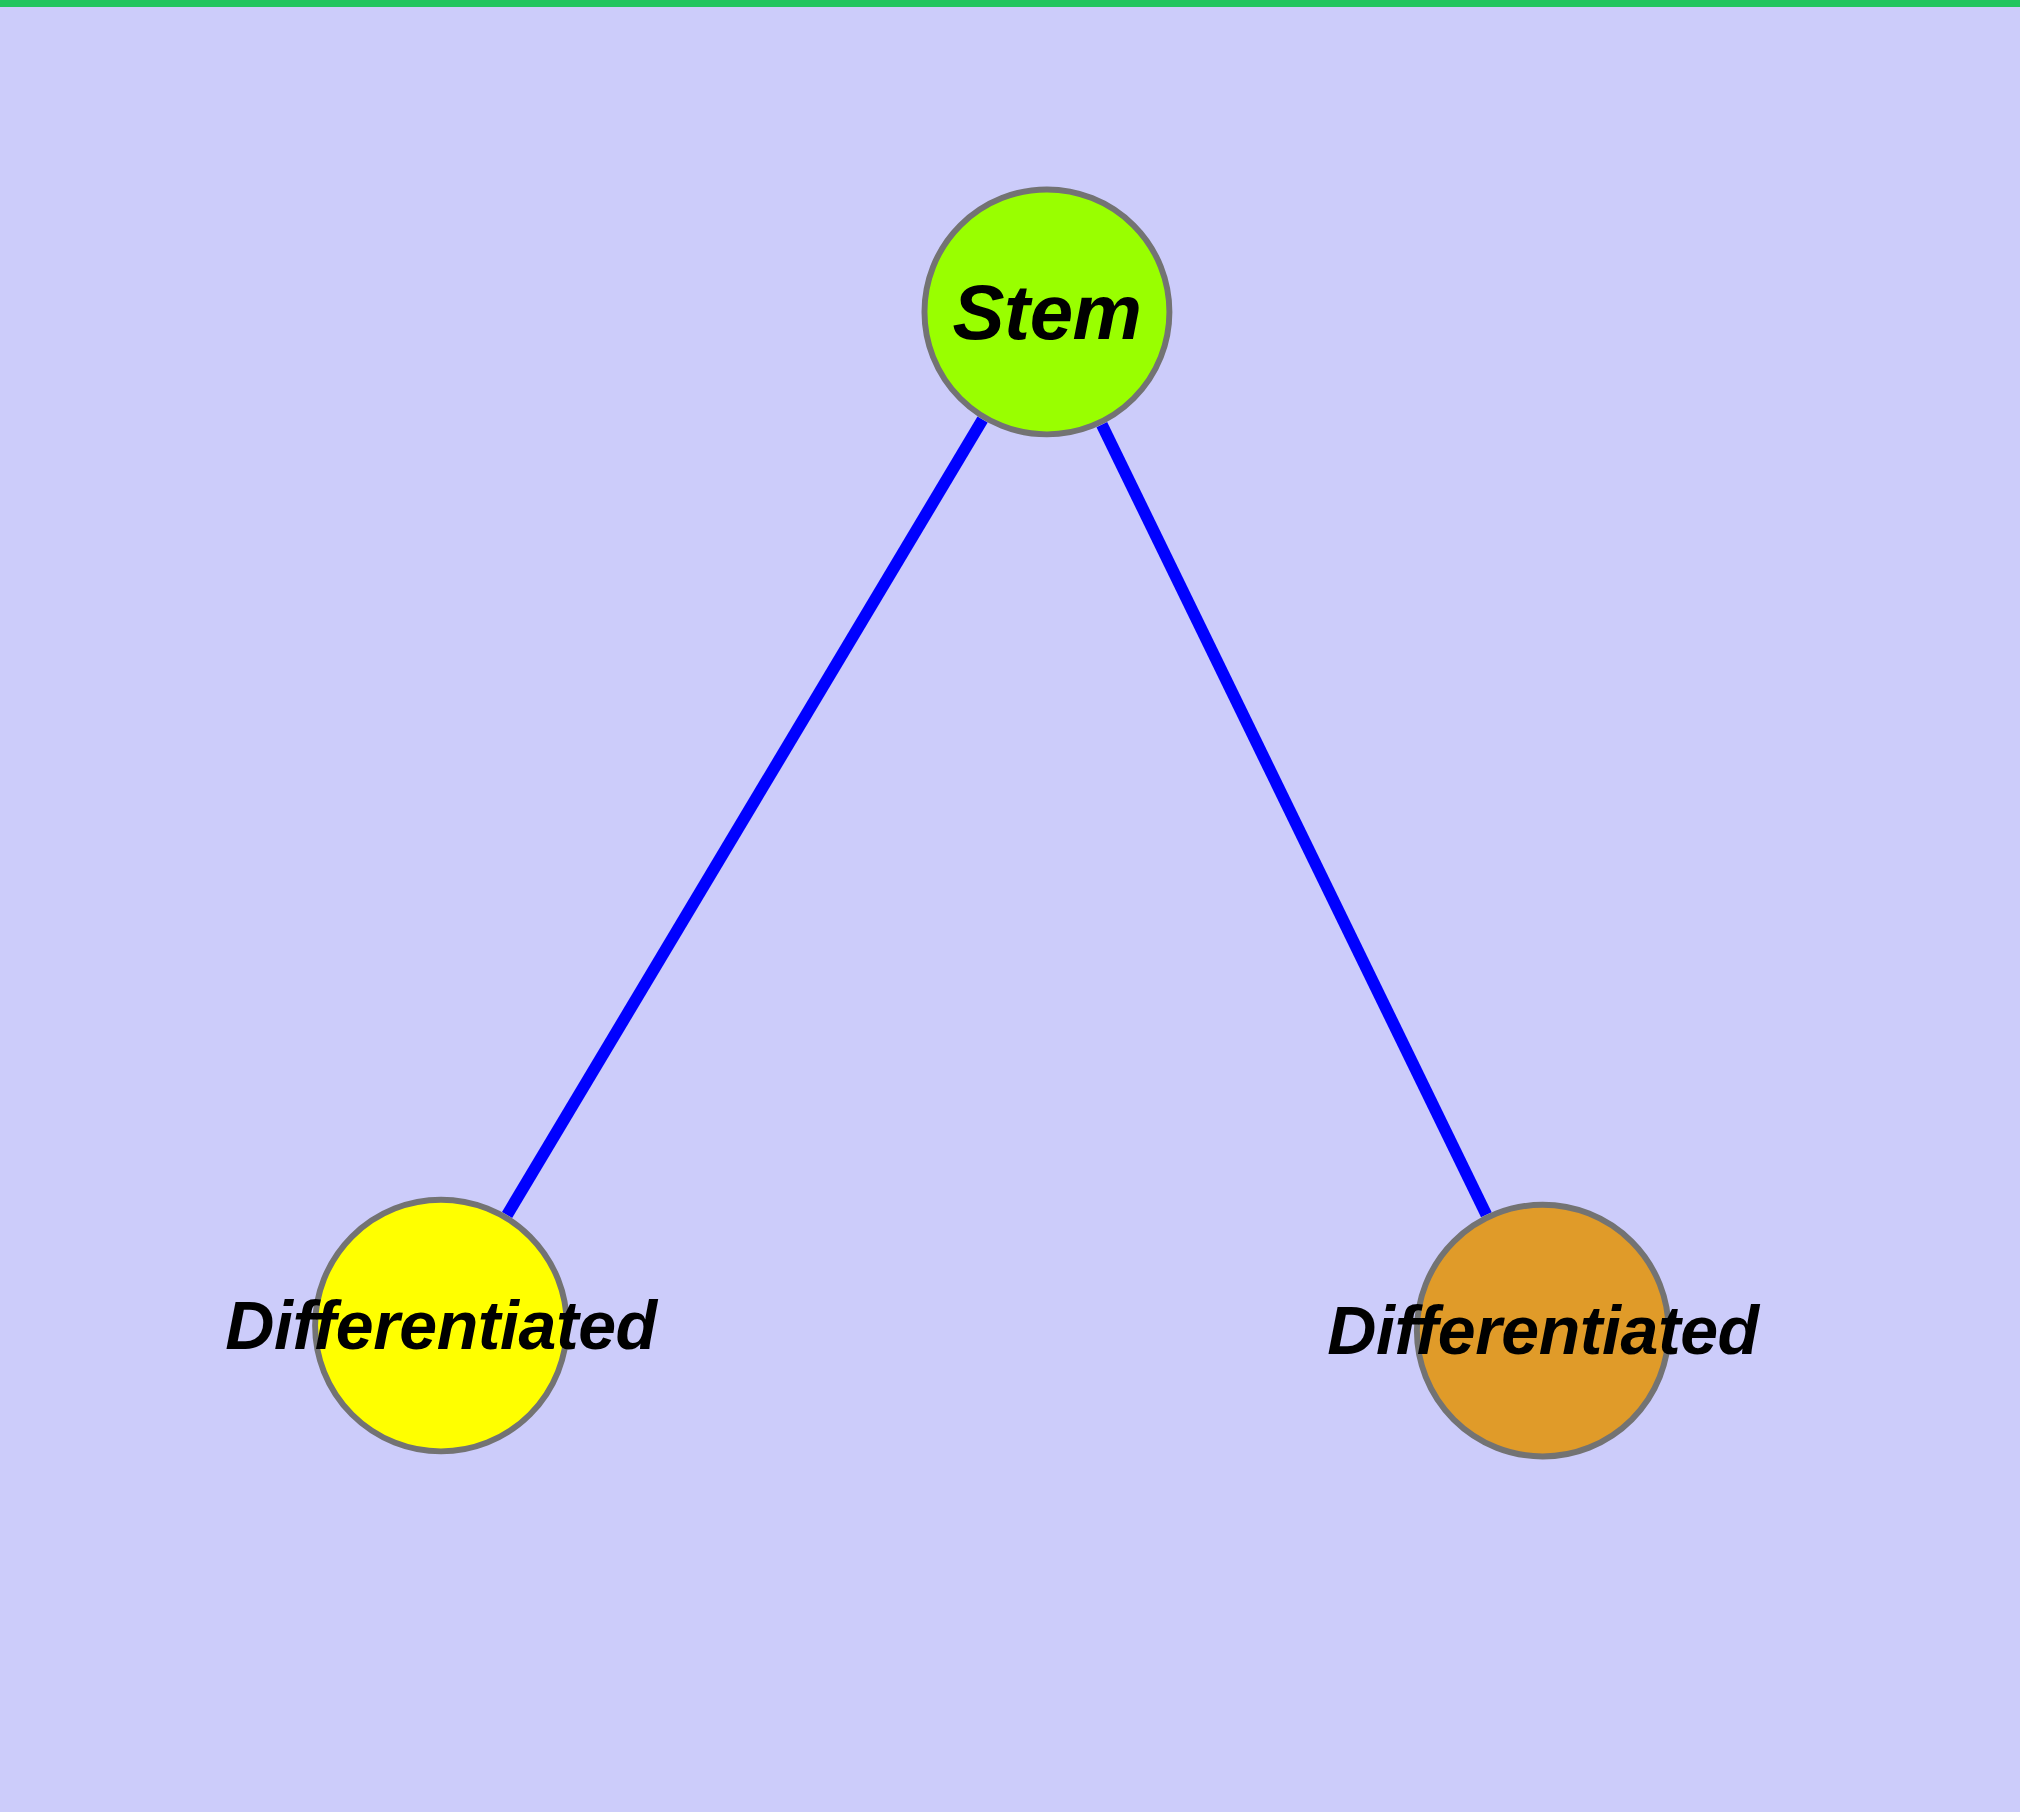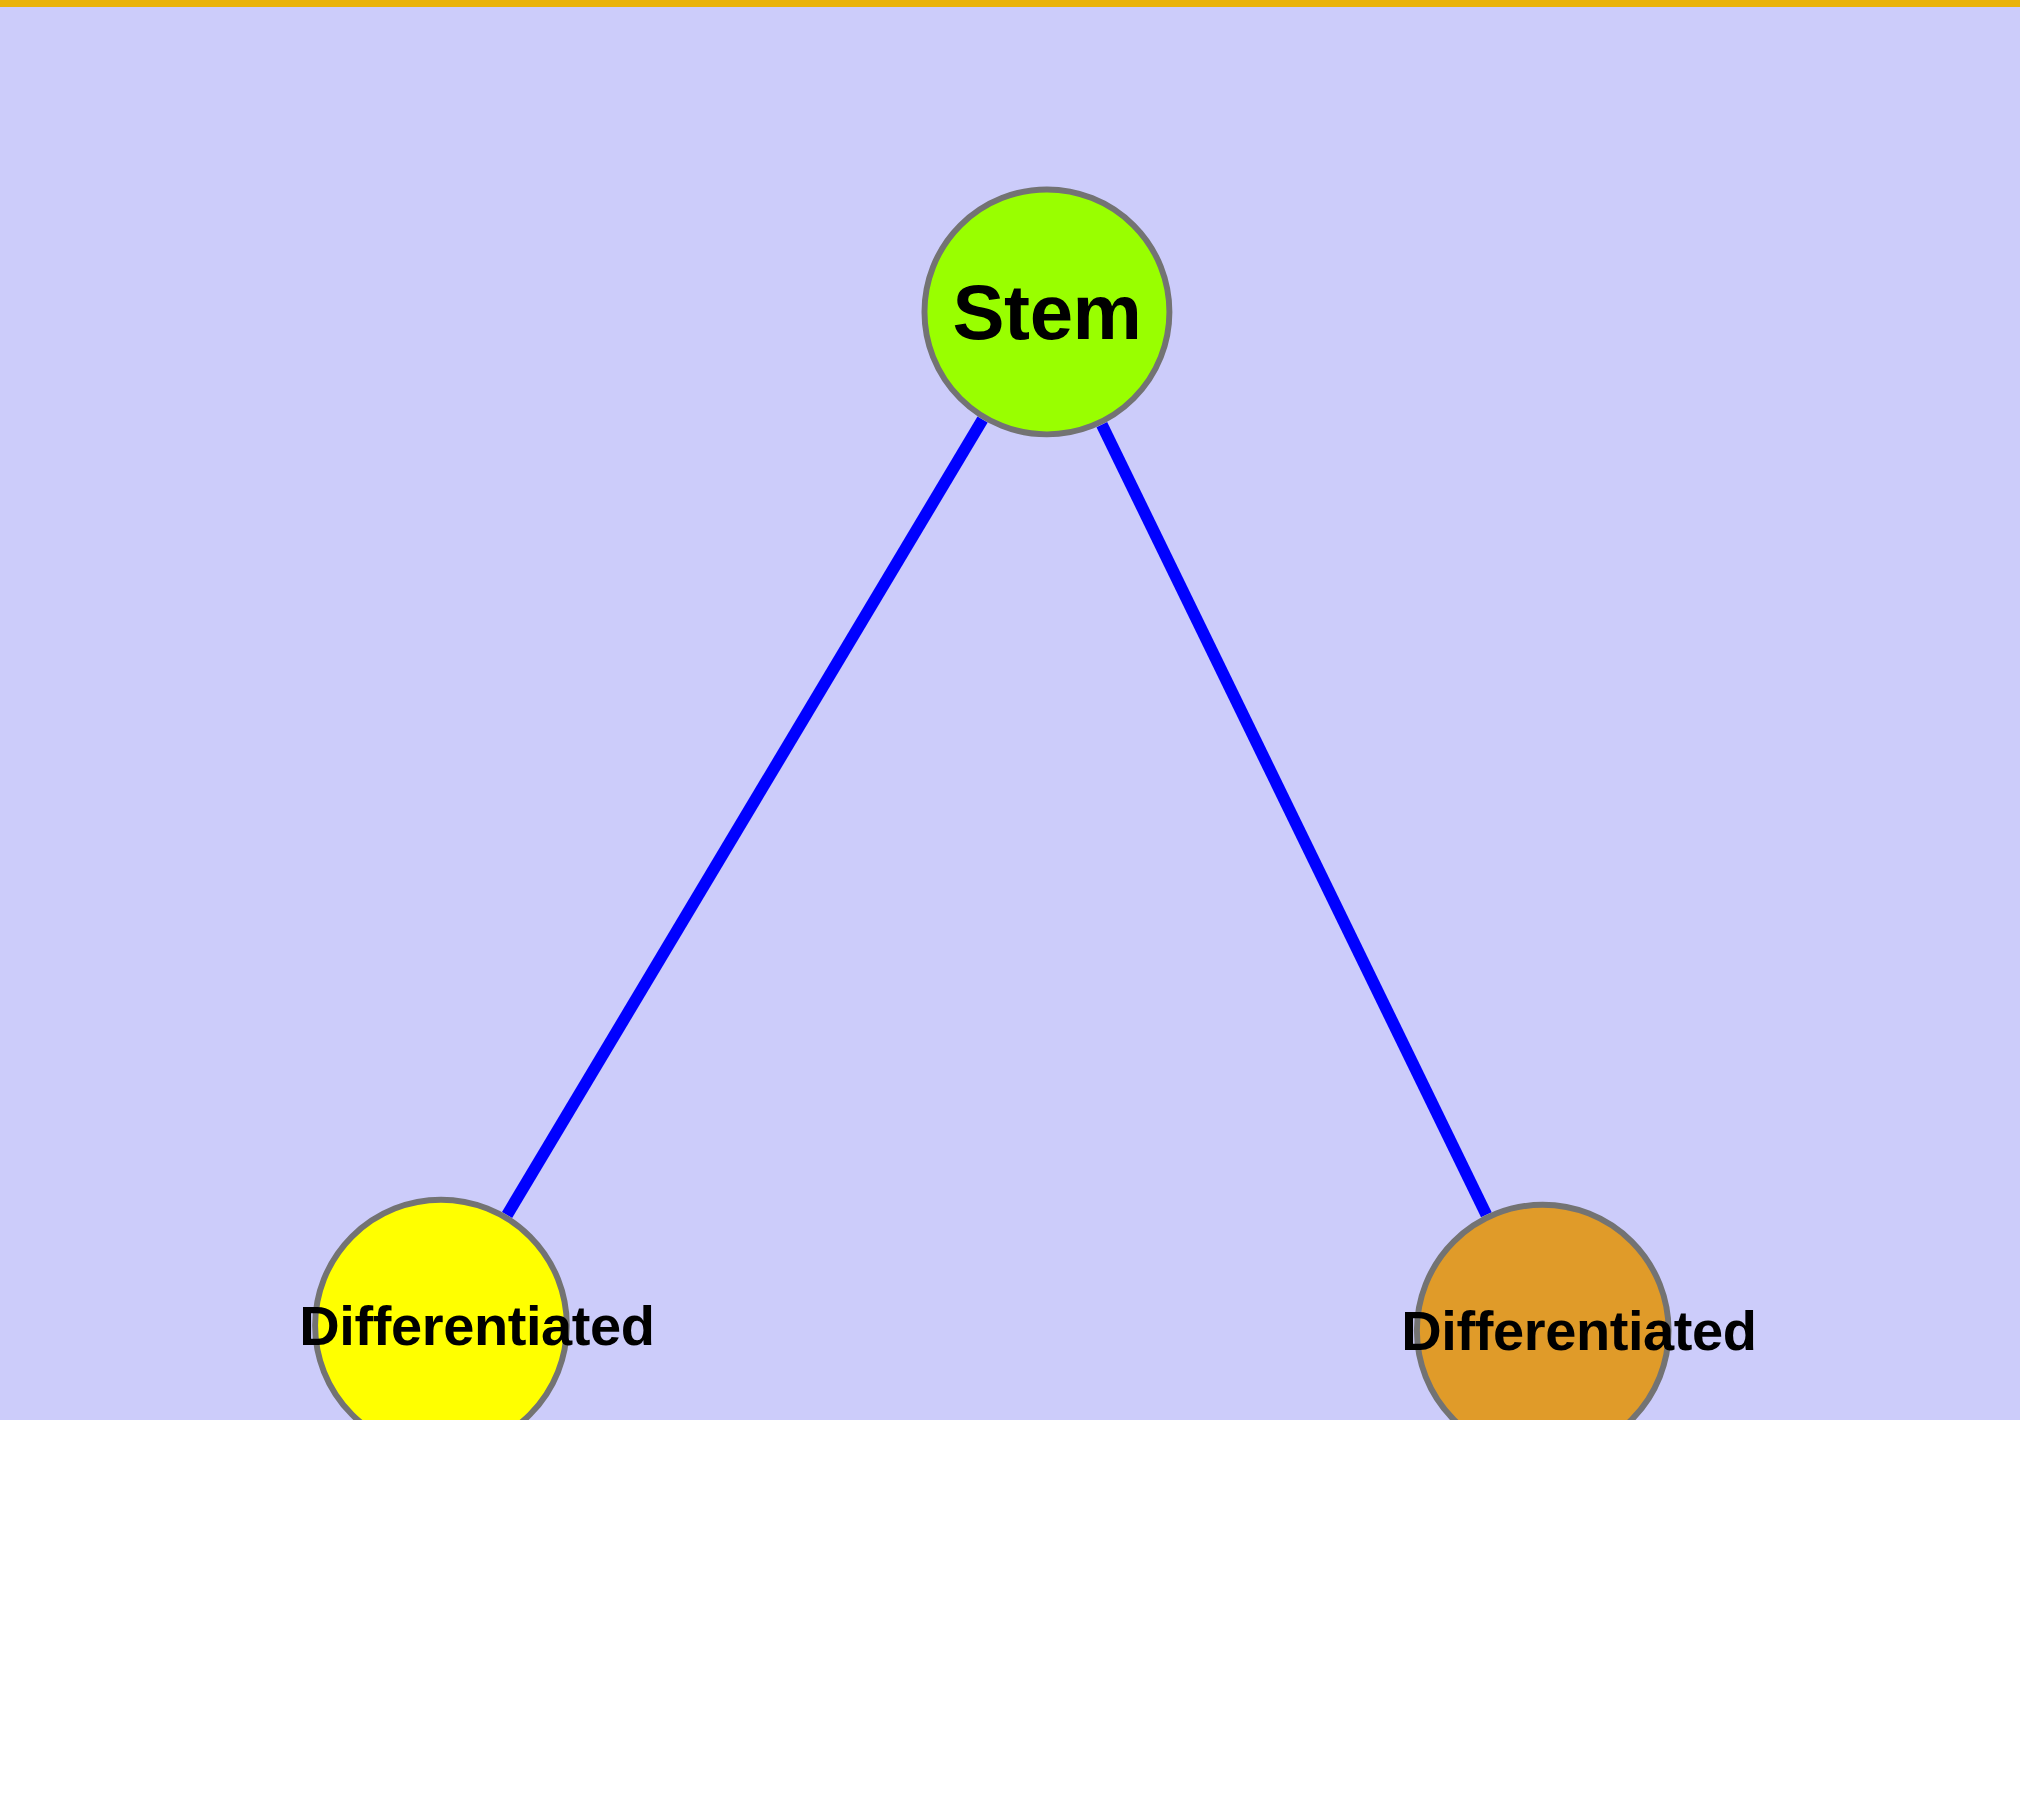--- a/index.html
+++ b/index.html
@@ -4,24 +4,25 @@
 <title>Cell differentiation graph</title>
 <style>
   html, body {
     margin: 0;
     padding: 0;
     background: #ffffff;
   }
   #canvas {
     position: relative;
     width: 2021px;
-    height: 1420px;
+    height: 1812px;
     overflow: hidden;
-    background: #eab308;
+    background: #22c55e;
     font-family: "Liberation Sans", sans-serif;
+    font-style: italic;
   }
   #plot-area {
     position: absolute;
     left: 0;
     top: 6.8px;
     width: 2021px;
     height: 1805px;
     background: #ccccfa;
   }
   #graph-svg {
@@ -39,22 +40,21 @@
     line-height: 1.08;
     white-space: pre;
     pointer-events: none;
     transform: translate(-50%, -50%);
     letter-spacing: -0.4px;
   }
   .node-label.root {
     font-size: 78px;
   }
   .node-label.leaf {
-    font-size: 56px;
-    margin-left: 36px;
+    font-size: 68px;
   }
 </style>
 </head>
 <body>
 
 <div id="canvas">
   <div id="plot-area"></div>
 
   <svg id="graph-svg" viewBox="0 0 2384 2138">
     <g id="edge-layer">

